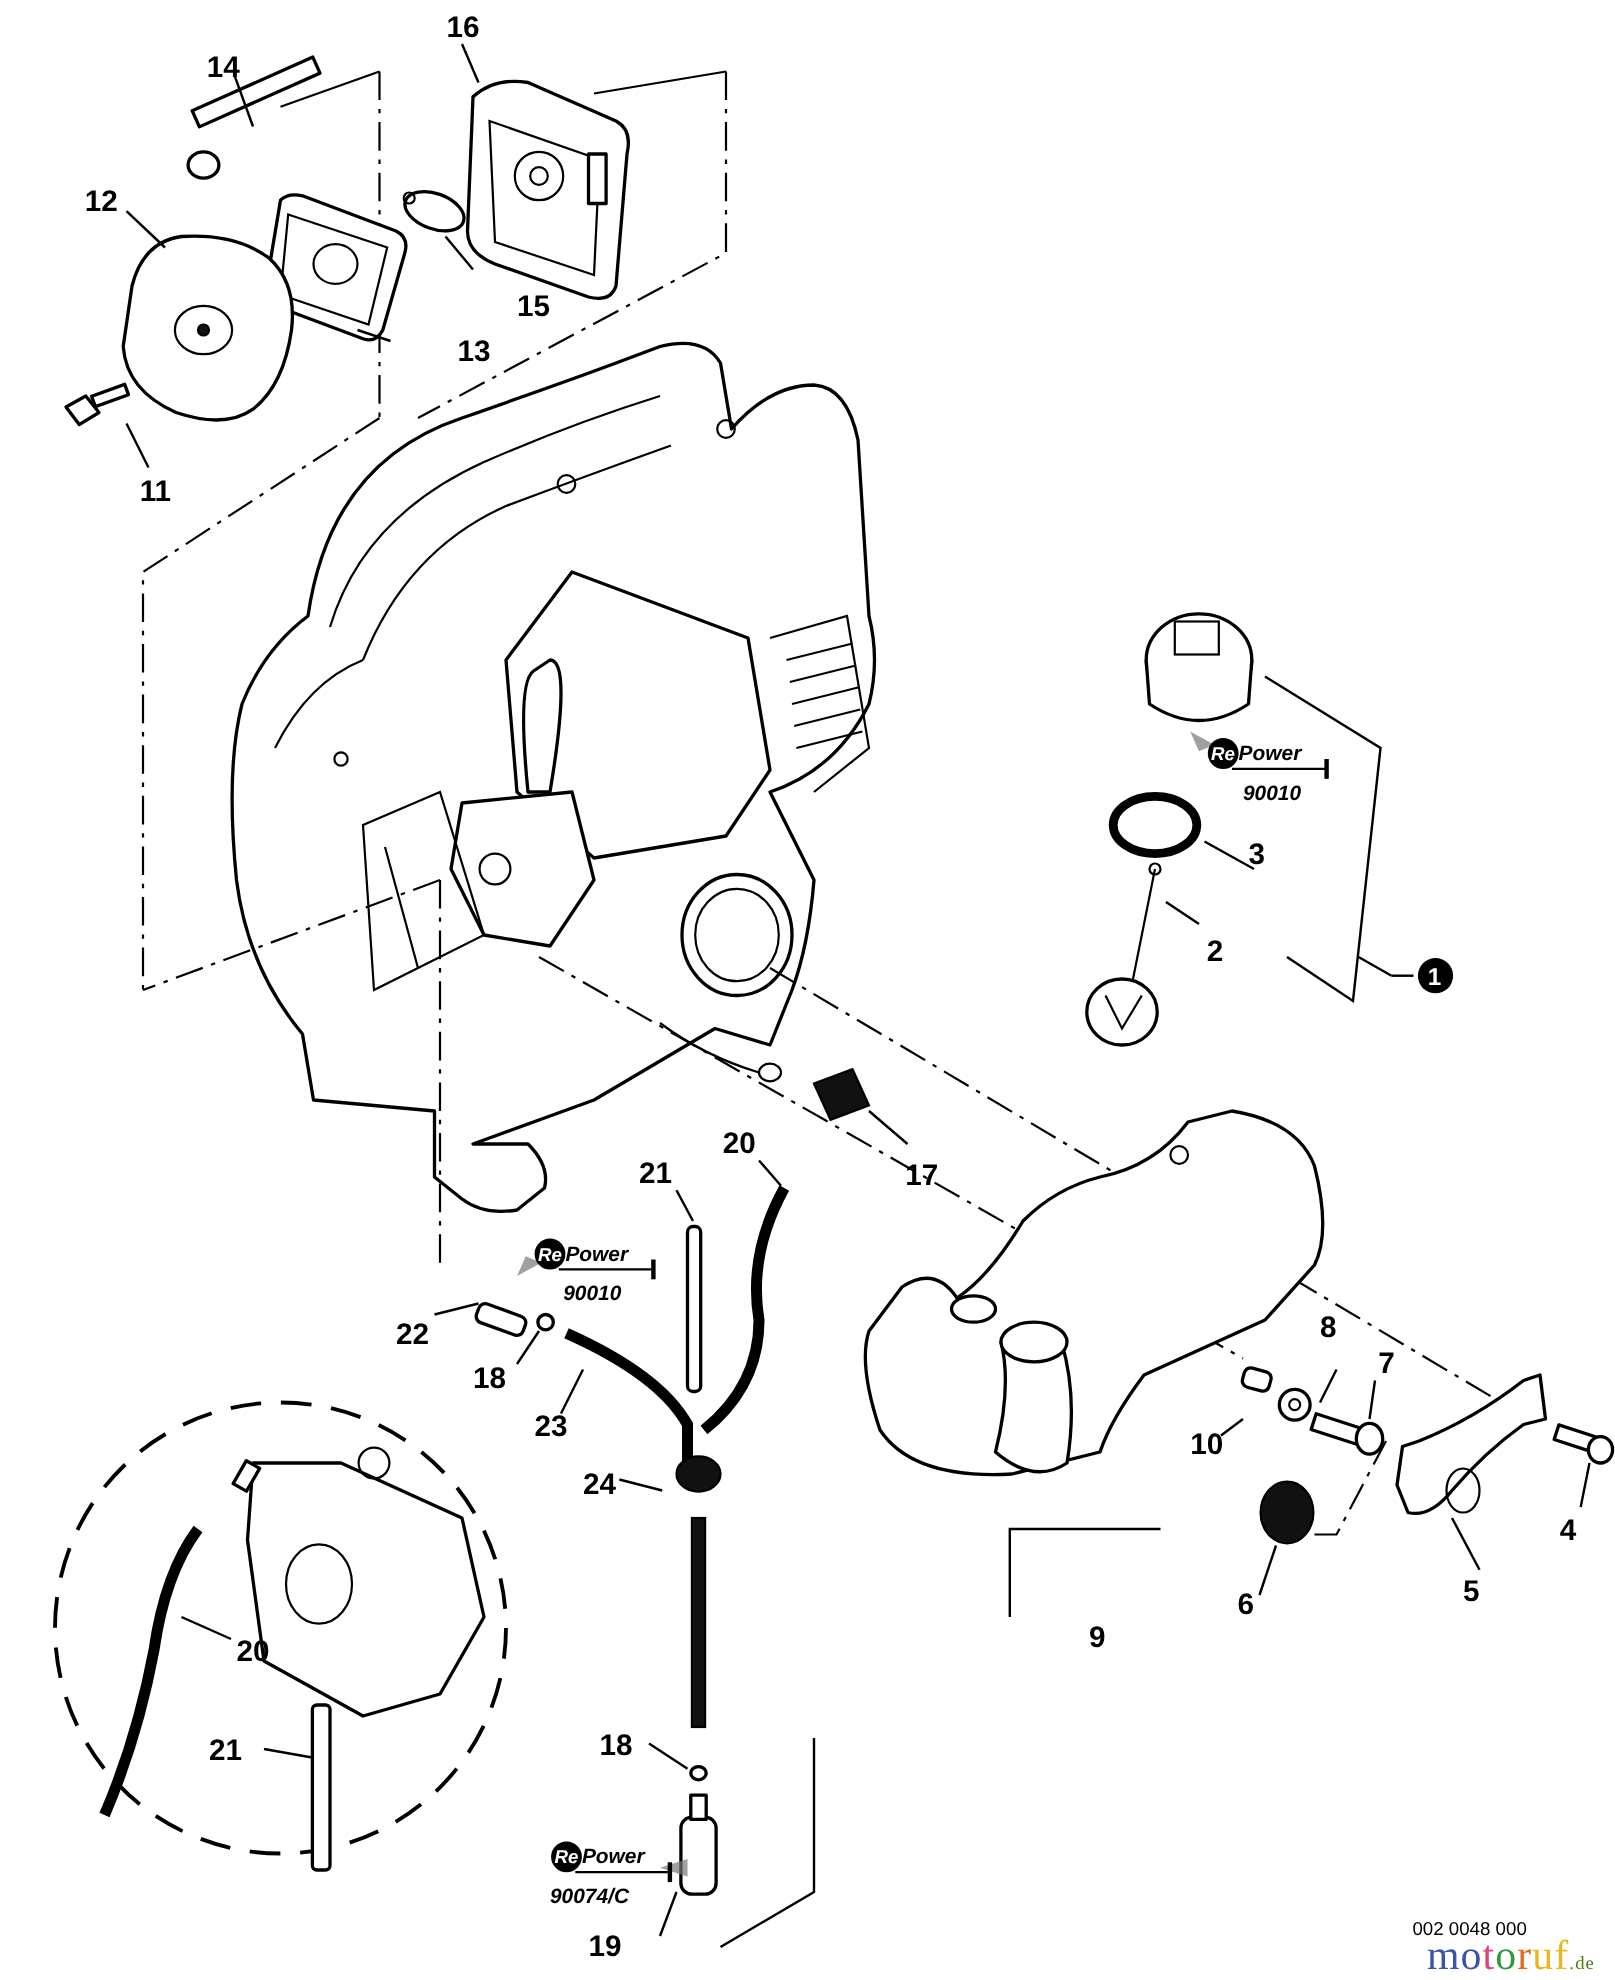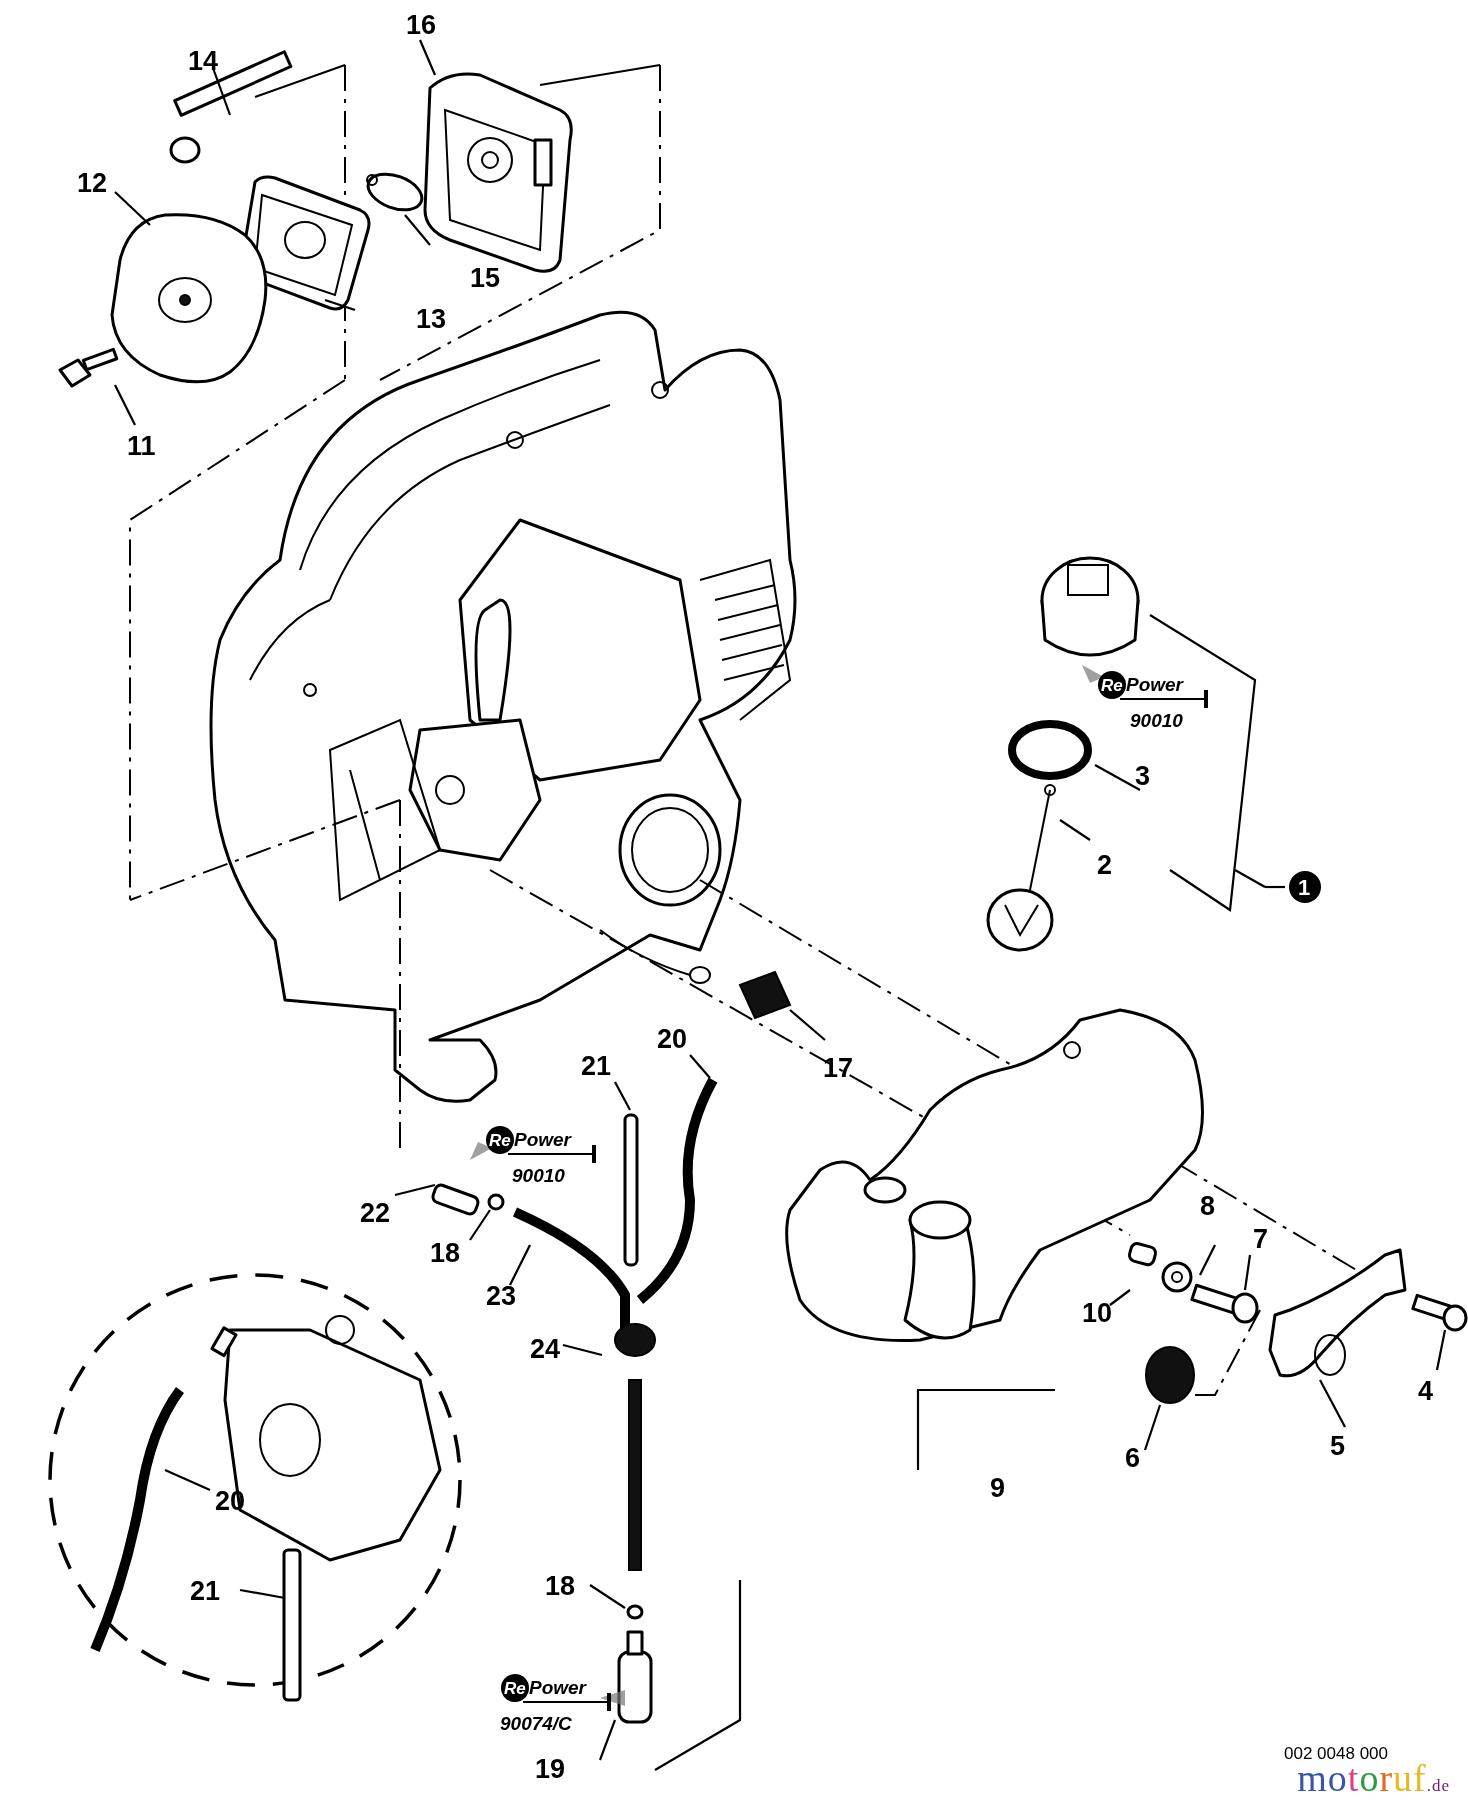--- a/index.html
+++ b/index.html
@@ -16,21 +16,21 @@
     .rp-word { font-weight: bold; font-style: italic; font-size: 19px; fill: #000; font-family: "Liberation Sans", sans-serif; }
     .rp-code { font-style: italic; font-weight: bold; font-size: 19px; fill: #000; font-family: "Liberation Sans", sans-serif; }
     .rp-re { font-weight: bold; font-style: italic; font-size: 17px; fill: #fff; font-family: "Liberation Sans", sans-serif; }
     .badge-text { font-weight: bold; font-size: 22px; fill: #fff; font-family: "Liberation Sans", sans-serif; }
     .docnum { position: absolute; right: 80px; top: 1744px; font-weight: normal; font-size: 17px; color: #000;
               font-family: "Liberation Sans", sans-serif; }
     .brand { position: absolute; right: 18px; top: 1760px; font-family: "Liberation Serif", serif; font-size: 38px;
              line-height: 36px; letter-spacing: 1px; }
     .brand .b0 { color: #3a55a8; } .brand .b1 { color: #3a55a8; } .brand .b2 { color: #e0427a; }
     .brand .b3 { color: #2e9b3c; } .brand .b4 { color: #e36b1a; } .brand .b5 { color: #e8b820; }
-    .brand .tld { font-size: 17px; color: #701a75; }
+    .brand .tld { font-size: 17px; color: #4d7c0f; }
   </style>
 </head>
 <body>
 
 <svg id="diagram" viewBox="0 0 1468 1800">
 
   <g>
 
     <polyline class="dash" points="345,65 345,380"></polyline>
     <polyline class="dash" points="345,380 130,520 130,900"></polyline>

